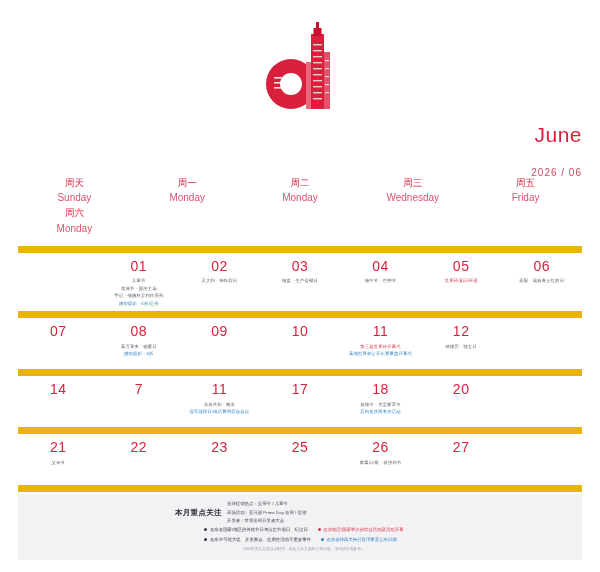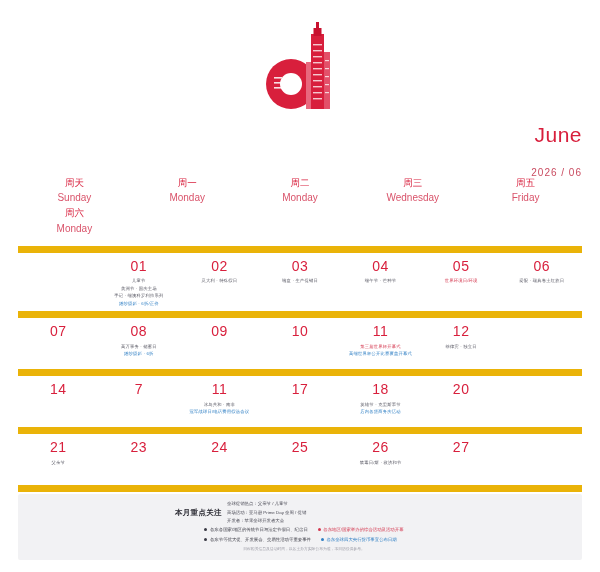--- a/index.html
+++ b/index.html
@@ -367,24 +367,24 @@
           </div>
         </div>
         <div class="week">
           <div class="cell">
             <span class="num">21</span>
             <div class="notes">
               <span class="note dark">父亲节</span>
             </div>
           </div>
           <div class="cell">
+            <span class="num">22</span>
+          </div>
+          <div class="cell">
             <span class="num">23</span>
-          </div>
-          <div class="cell">
-            <span class="num">24</span>
           </div>
           <div class="cell">
             <span class="num">25</span>
           </div>
           <div class="cell">
             <span class="num">26</span>
             <div class="notes">
               <span class="note dark">禁毒日/斯 · 救济和节</span>
             </div>
           </div>

